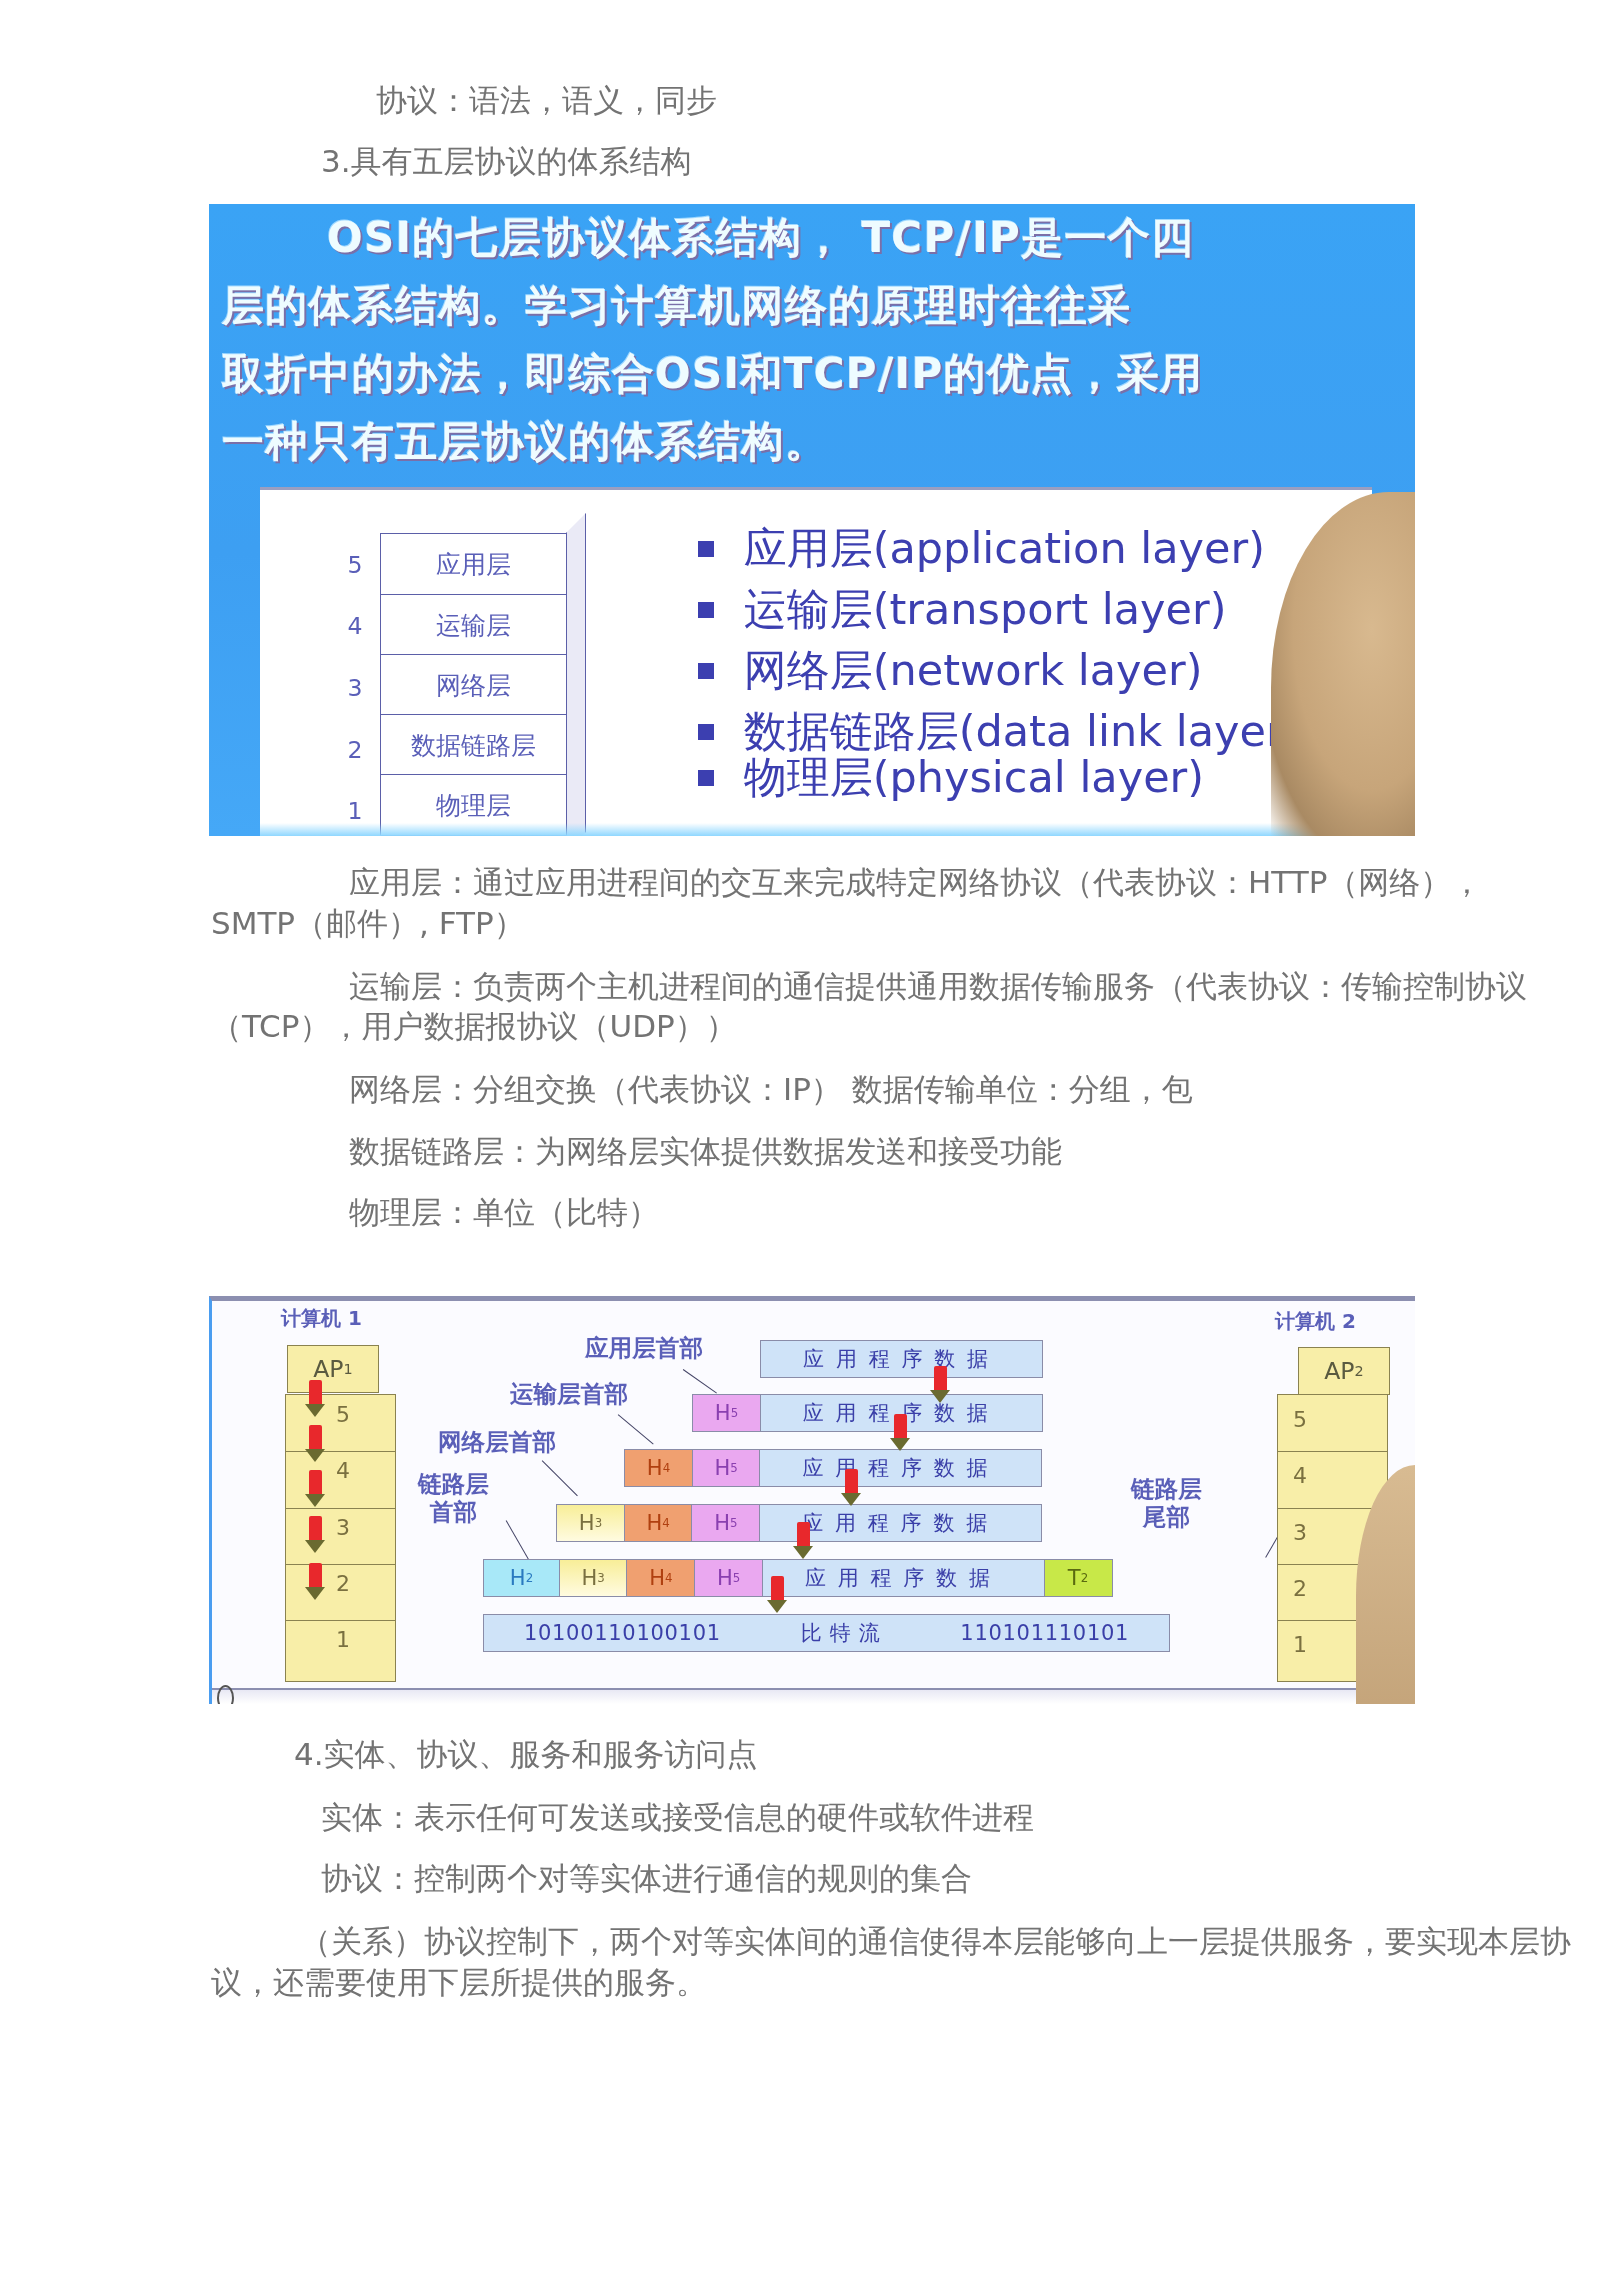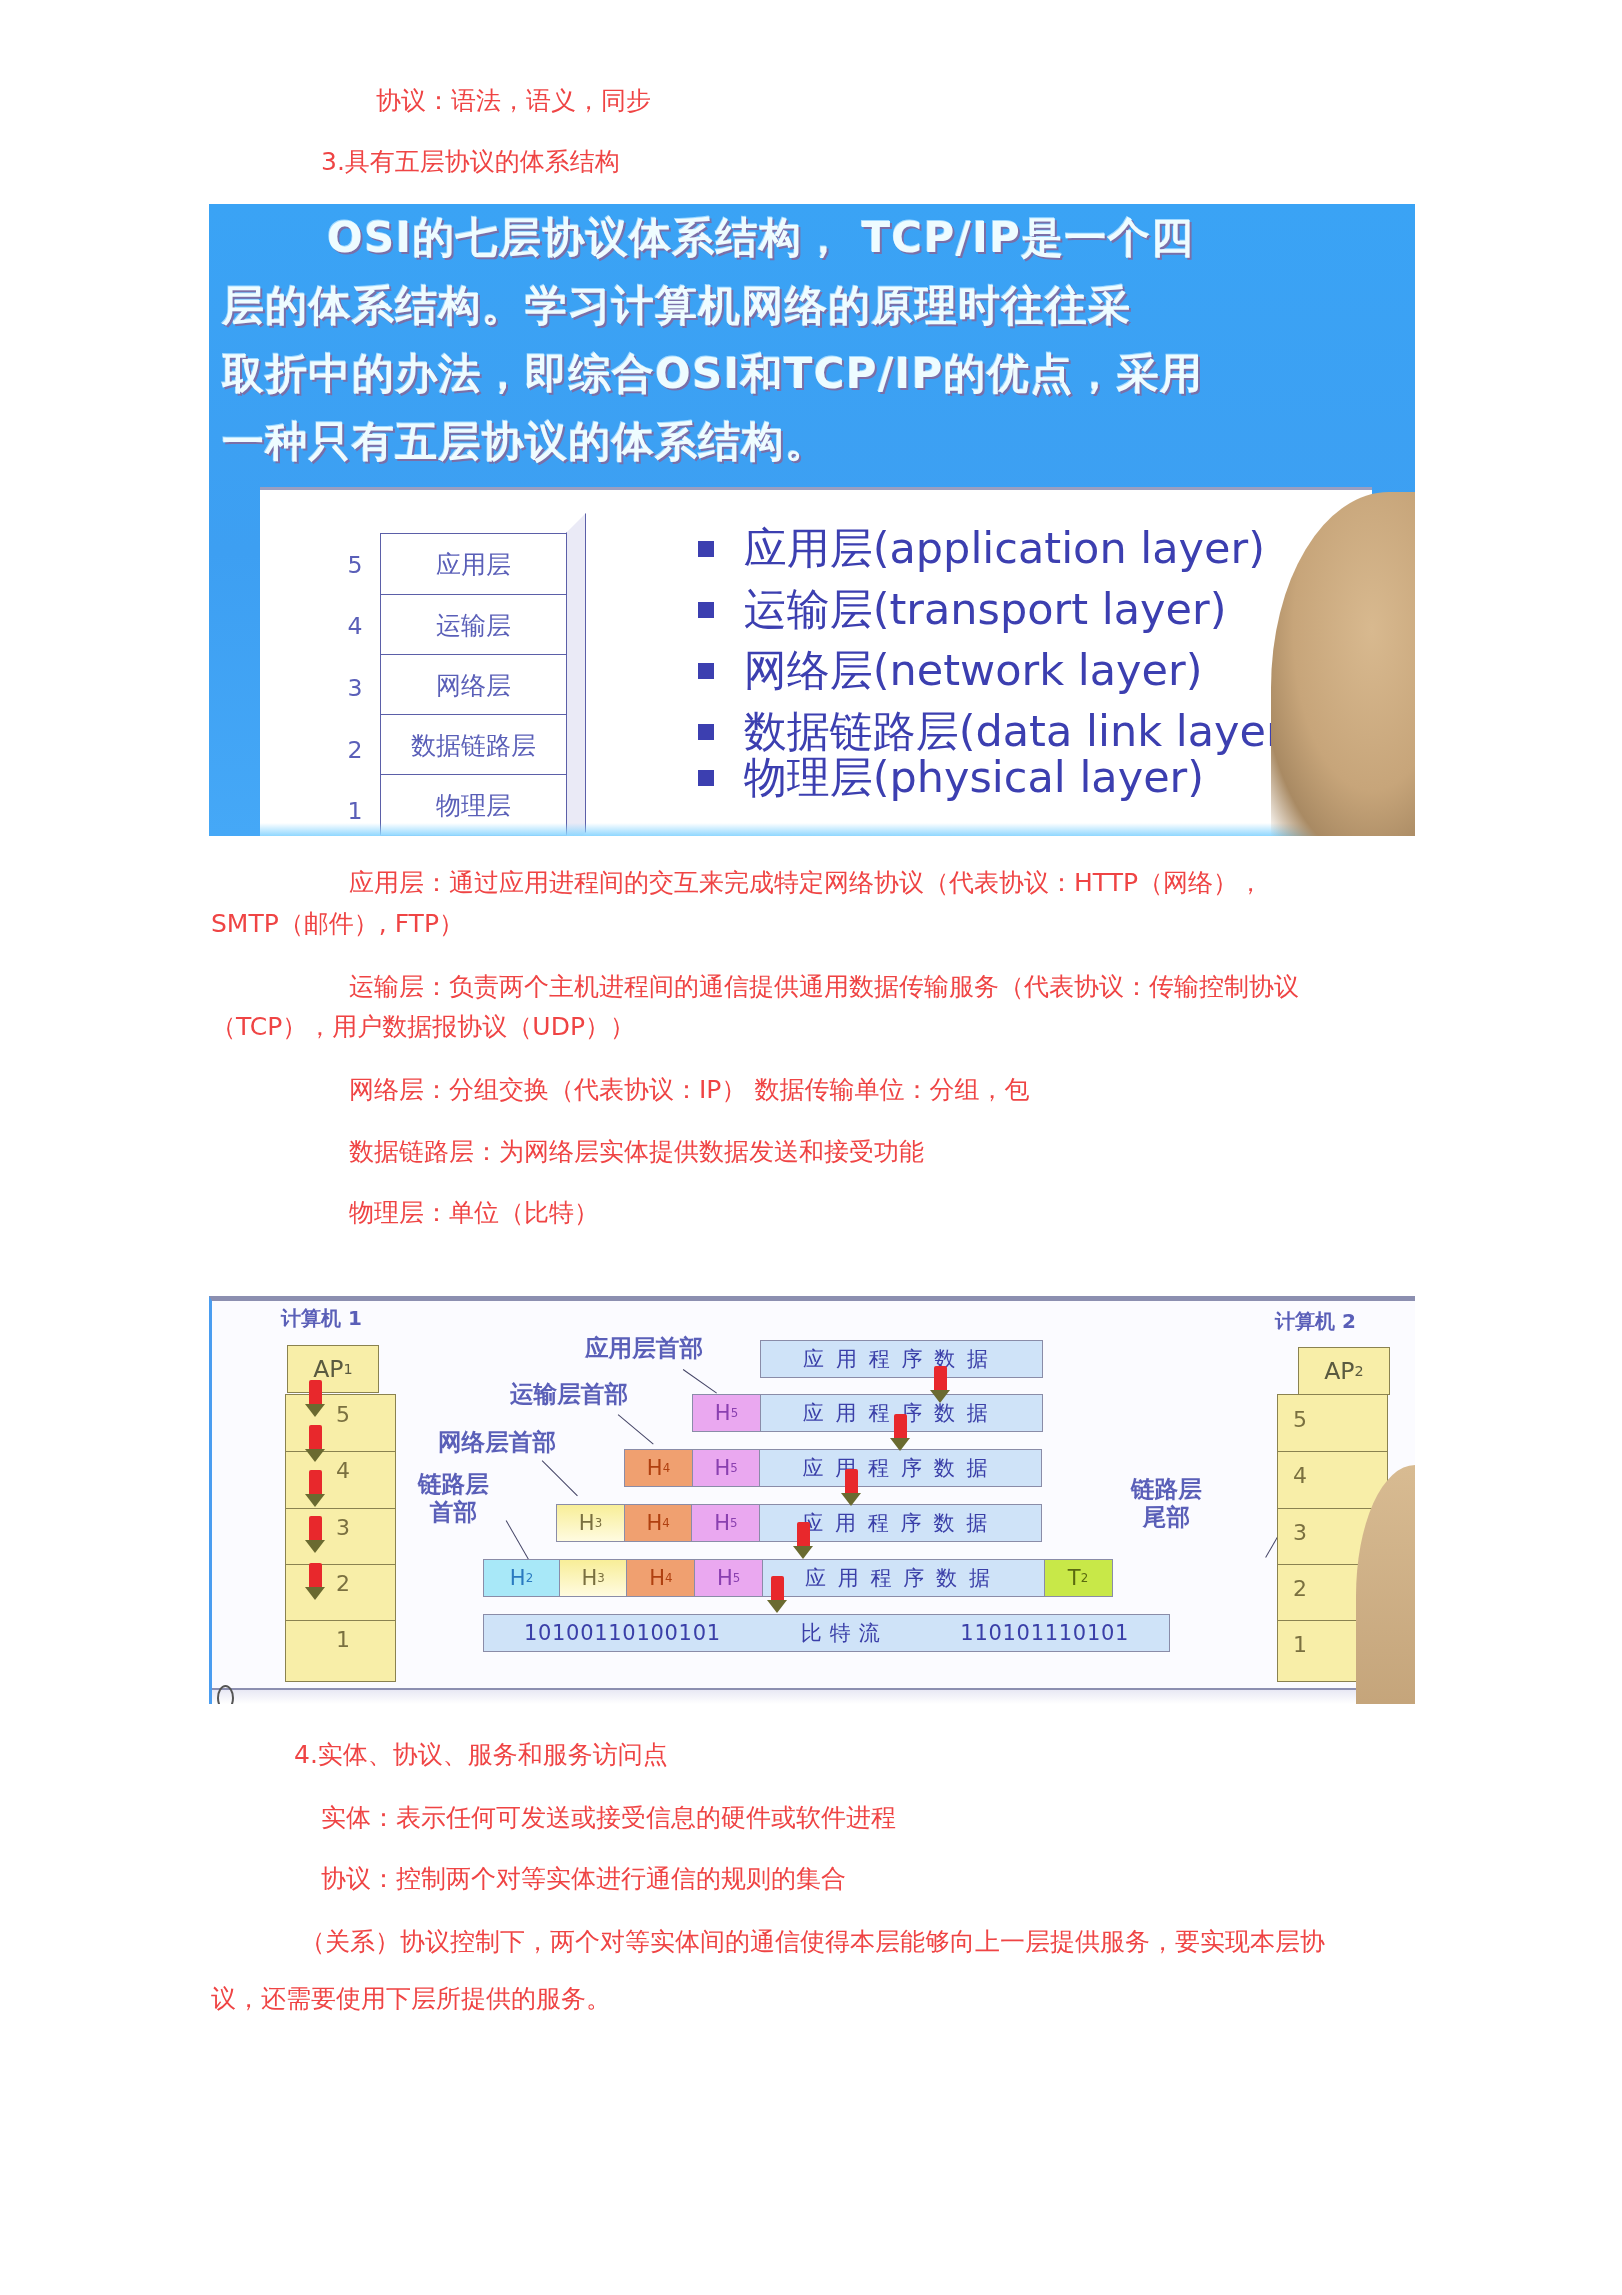--- a/index.html
+++ b/index.html
@@ -1,18 +1,18 @@
 <!DOCTYPE html>
 <html style="font-size:10.5px"><head>
 <meta charset="utf-8">
 <style>
   * { margin: 0; padding: 0; box-sizing: border-box; }
   html, body { width: 1622px; height: 2295px; background: #ffffff; overflow: hidden; }
   body { position: relative; font-family: "DejaVu Sans", "Liberation Sans", sans-serif; color: #333333; }
-  .t { position: absolute; font-size: 25px; line-height: 41px; white-space: nowrap; color: #ef4444; }
+  .t { position: absolute; font-size: 31px; line-height: 41px; white-space: nowrap; color: #737373; }
 
   
   .fig1 { position: absolute; left: 209px; top: 204px; width: 1206px; height: 632px;
           background: linear-gradient(180deg, #3aa3f5 0%, #3d9ff2 55%, #45a8f7 100%); overflow: hidden; }
   .fig1 .intro { position: absolute; left: 13px; top: 0; width: 1191px;
           font-family: "DejaVu Sans", sans-serif; font-size: 42px; line-height: 68px; font-weight: bold;
           color: #eefcff; text-shadow: 2px 2px 0 #7a6fa8, -0.7px -0.7px 0 #9fd8ff; letter-spacing: 1.3px; }
   .fig1 .intro .indent { display: inline-block; width: 105px; }
   .fig1 .panel { position: absolute; left: 51px; top: 283px; width: 1112px; height: 349px; background: #ffffff;
           border-top: 3.9px solid #9a9ec0; }
@@ -260,14 +260,14 @@
 
   <div class="cable"></div>
   <div class="cable-end"></div>
   <div class="speaker2"></div>
 </div>
 
 <div class="t" style="left:294px; top:1734px;">4.实体、协议、服务和服务访问点</div>
 <div class="t" style="left:321px; top:1797px;">实体：表示任何可发送或接受信息的硬件或软件进程</div>
 <div class="t" style="left:321px; top:1858px;">协议：控制两个对等实体进行通信的规则的集合</div>
 <div class="t" style="left:300px; top:1921px;">（关系）协议控制下，两个对等实体间的通信使得本层能够向上一层提供服务，要实现本层协</div>
-<div class="t" style="left:211px; top:1962px;margin-top:16px;">议，还需要使用下层所提供的服务。</div>
+<div class="t" style="left:211px; top:1962px;">议，还需要使用下层所提供的服务。</div>
 
 
 </body></html>

